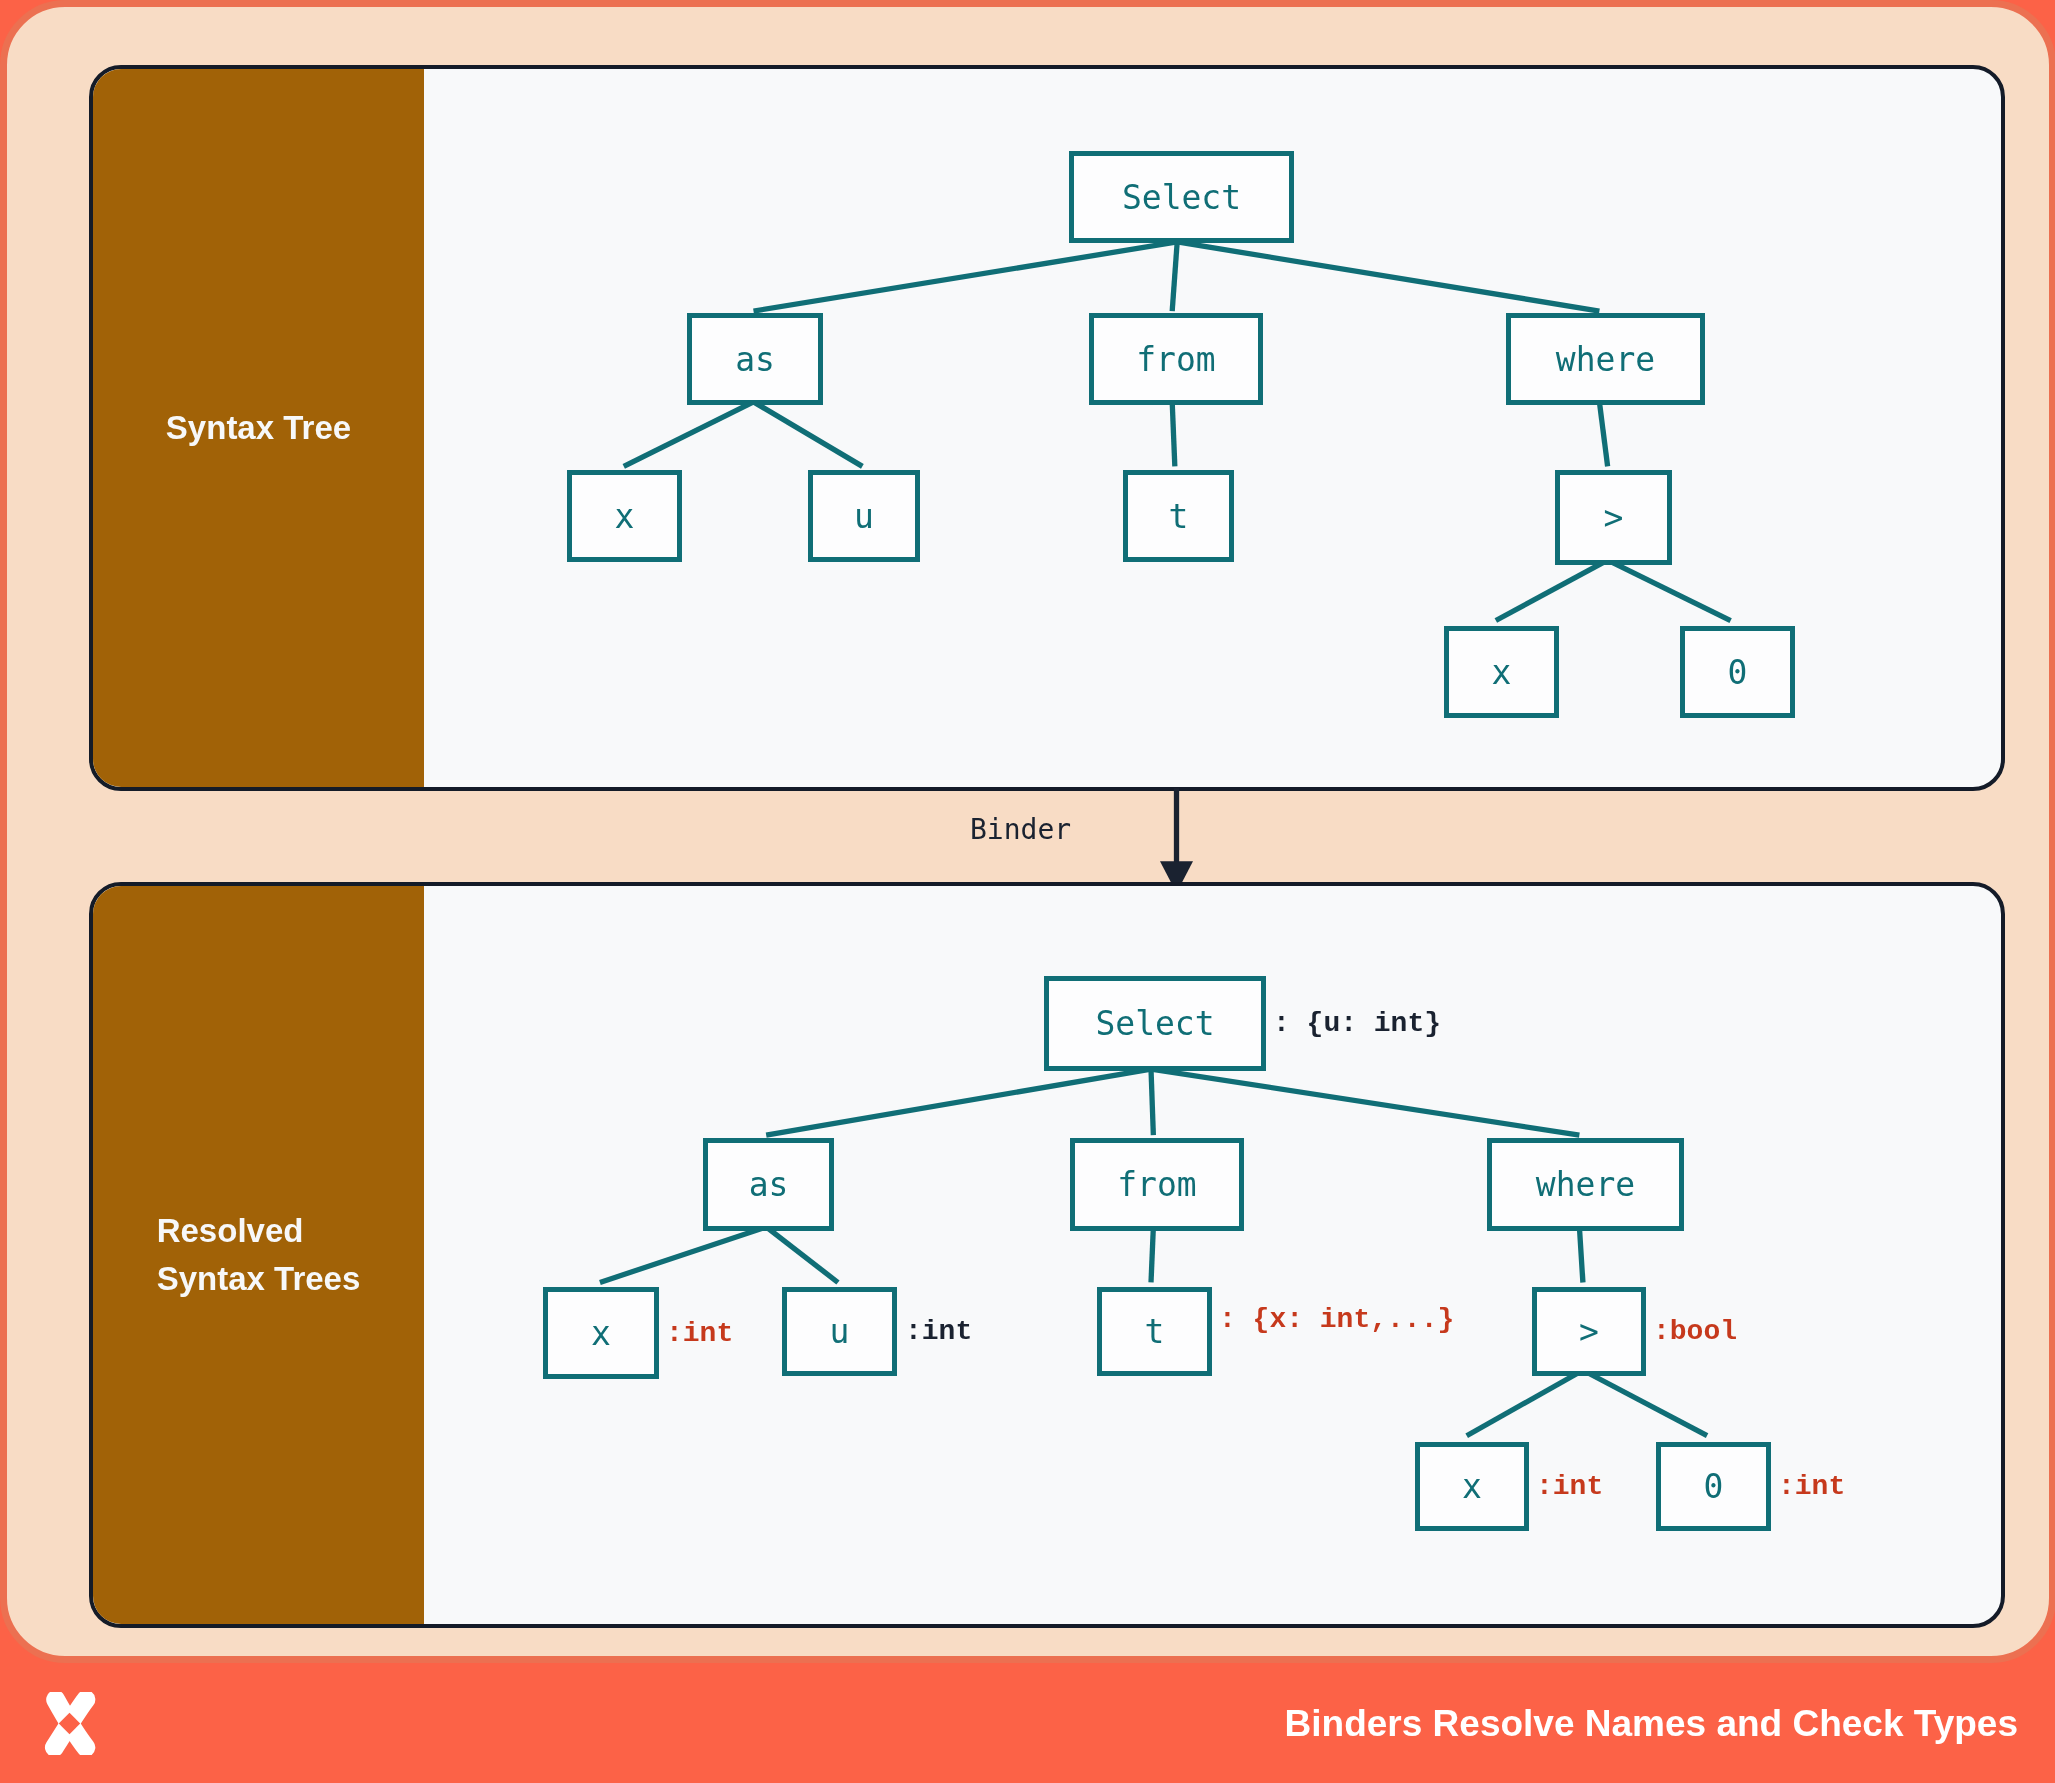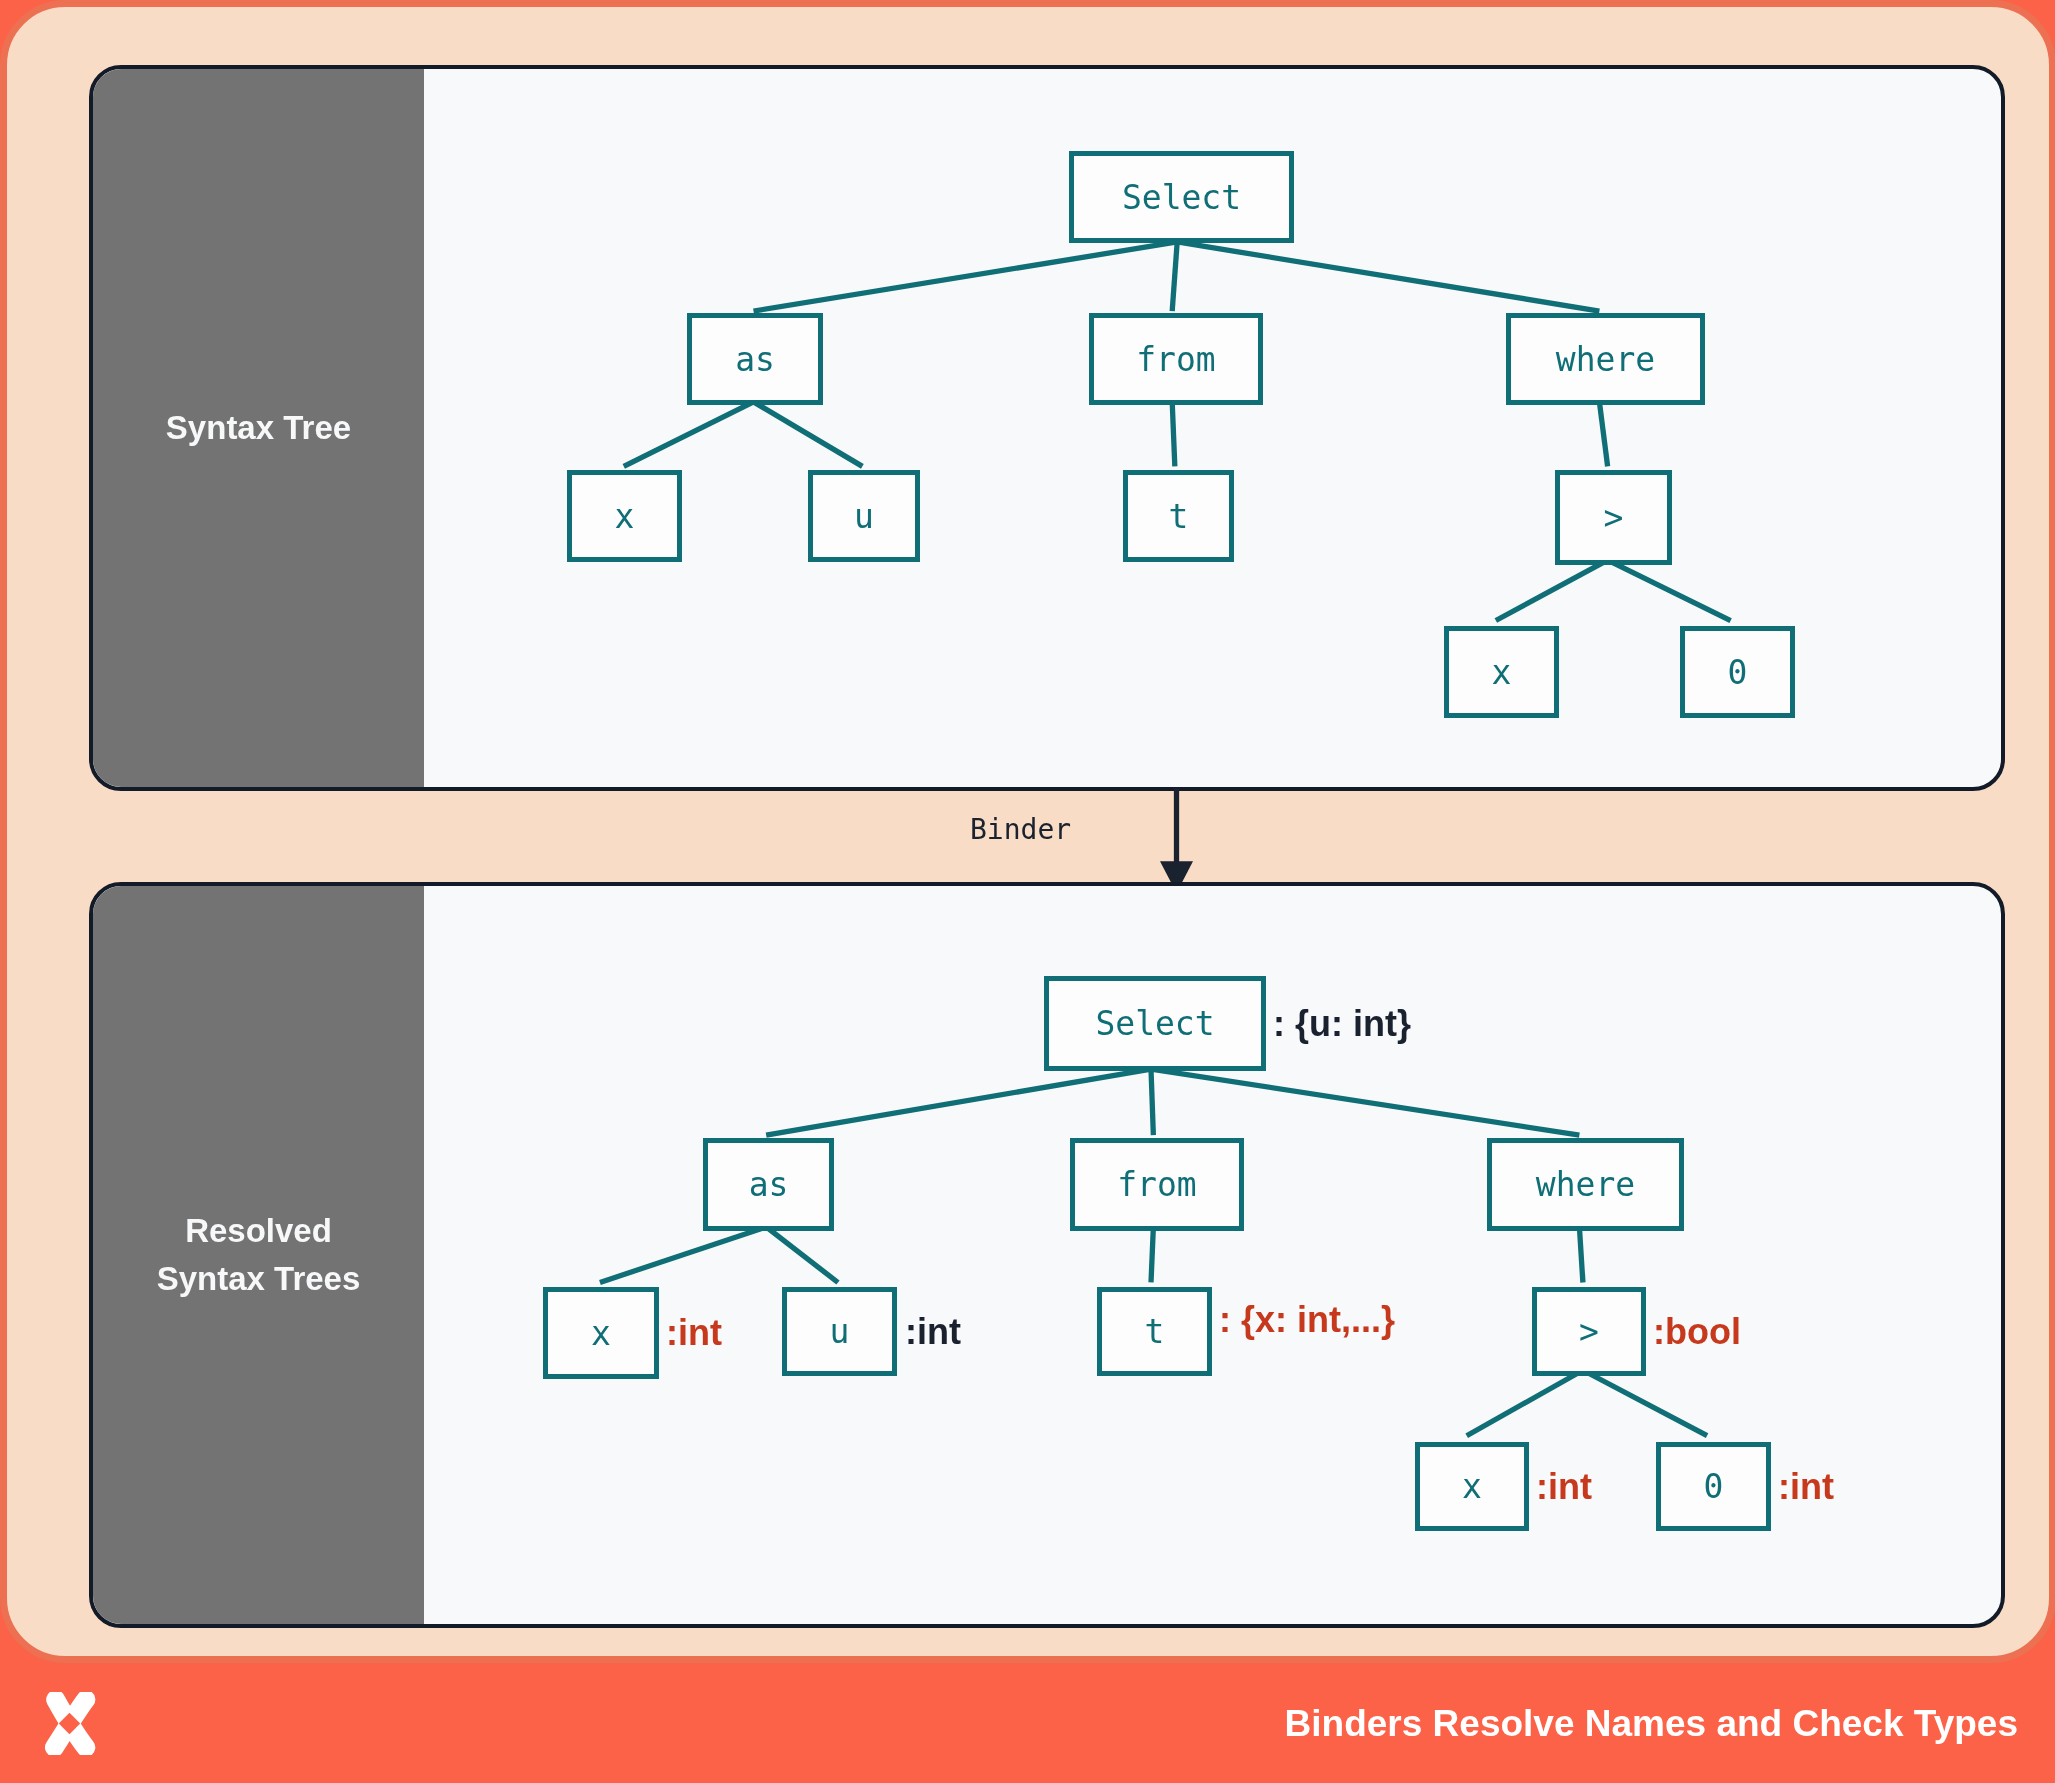--- a/index.html
+++ b/index.html
@@ -13,38 +13,38 @@
     background:#F8DCC5;border:7px solid #EC7051;border-radius:65px;
     box-sizing:border-box;
   }
   .panel{
     position:absolute;background:#F8F9FA;border:4.7px solid #141B28;
     border-radius:32px;box-sizing:border-box;overflow:hidden;
   }
   .panel.top{left:89px;top:65px;width:1916px;height:726px;}
   .panel.bottom{left:89px;top:882px;width:1916px;height:746px;}
   .sidebar{
-    position:absolute;left:0;top:0;bottom:0;width:331px;background:#737373;
-    display:flex;align-items:center;justify-content:center;text-align:center;
+    position:absolute;left:0;top:0;bottom:0;width:331px;background:#a16207;
+    display:flex;align-items:center;justify-content:center;
   }
   .sidebar-label{
     color:#F7F8F9;font-weight:bold;font-size:33px;line-height:48px;
   }
   .tree-canvas{position:absolute;left:331px;top:0;right:0;bottom:0;}
   svg.edges{position:absolute;left:0;top:0;width:100%;height:100%;}
   .node{
     position:absolute;background:#FDFDFE;border:5.3px solid #106E76;
     box-sizing:border-box;display:flex;align-items:center;justify-content:center;
     font-family:"DejaVu Sans Mono","Liberation Mono",monospace;
     font-size:33px;color:#106E76;white-space:pre;
   }
   .annotation{
     position:absolute;display:flex;align-items:center;white-space:pre;
-    font-family:Liberation Sans, sans-serif;
-    font-weight:bold;font-size:36px;
+    font-family:Liberation Mono, monospace;
+    font-weight:bold;font-size:28px;
   }
   .annotation.red{color:#C6391C;}
   .annotation.dark{color:#1A2230;}
   .binder-label{
     position:absolute;left:970px;top:813px;width:172px;
     font-family:"DejaVu Sans Mono","Liberation Mono",monospace;
     font-size:28px;color:#1A2230;
   }
   .binder-arrow{position:absolute;left:1141px;top:787px;}
   .footer{

